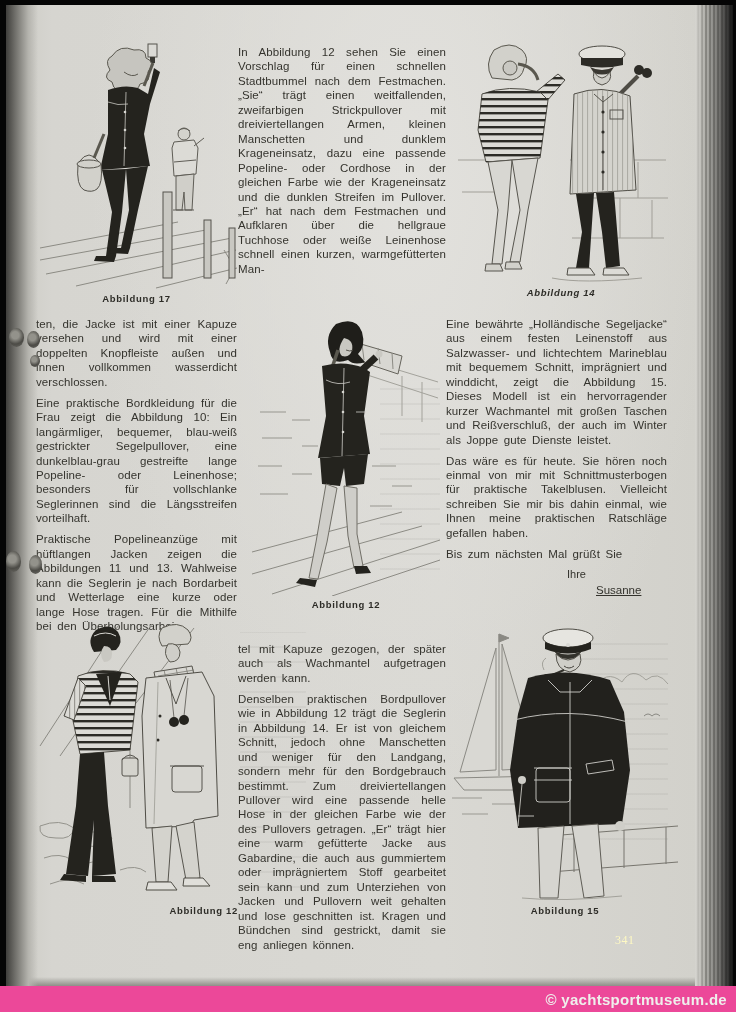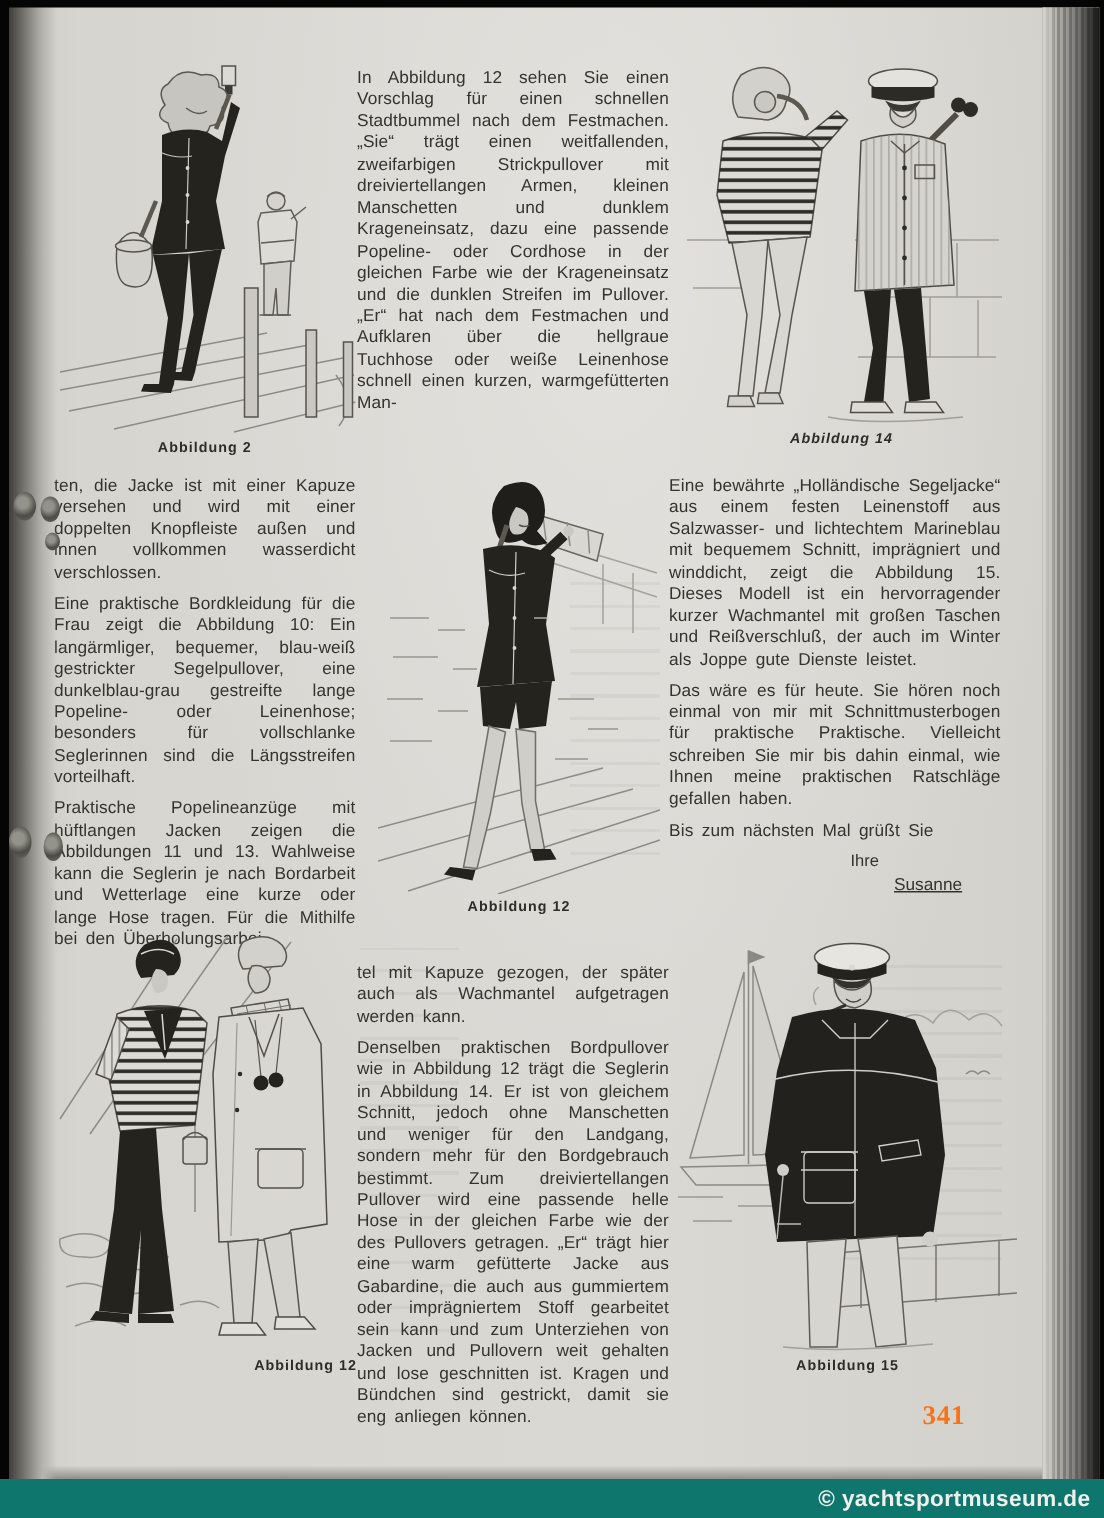--- a/index.html
+++ b/index.html
@@ -20,25 +20,25 @@
         background:linear-gradient(90deg,#3f3e3b 0,#7b7a75 35%,#b5b4ae 70%,rgba(214,213,208,0) 100%);}
   .fore-edge{position:absolute;right:3px;top:5px;width:38px;height:981px;
         background:repeating-linear-gradient(90deg,#b2b1ac 0 2px,#8a8984 2px 4px);}
   .fore-edge-shade{position:absolute;right:3px;top:5px;width:38px;height:981px;
         background:linear-gradient(90deg,rgba(214,213,208,1) 0,rgba(214,213,208,0) 10px,rgba(20,20,20,.35) 60%,rgba(5,5,5,.9) 100%);}
   .edge-right-black{position:absolute;right:0;top:0;width:3px;height:1012px;background:#050505;}
   
   .hole{position:absolute;border-radius:50%;
         background:radial-gradient(circle at 42% 38%, #93928b 25%, #4c4b46 60%, #6b6a64 100%);}
   
-  .bottom-bar{position:absolute;left:0;bottom:0;width:736px;height:26px;background:#0f766e;
+  .bottom-bar{position:absolute;left:0;bottom:0;width:736px;height:26px;background:#ec4899;
         display:flex;align-items:center;justify-content:flex-end;}
   .watermark{color:#efefec;font-size:15px;font-weight:bold;letter-spacing:.3px;padding-right:9px;}
   .pagenum{position:absolute;left:615px;top:933px;font-family:"Liberation Serif",serif;
-        font-weight:bold;font-size:18px;color:#f97316;letter-spacing:.5px;}
+        font-weight:normal;font-size:12px;color:#fef9c3;letter-spacing:.5px;}
   
   .col{position:absolute;color:#34332d;}
   .col p{margin:0 0 6.5px;font-size:11.5px;line-height:14.45px;text-align:justify;
         word-spacing:2.2px;letter-spacing:.1px;hyphens:none;}
   .col-left{left:36px;top:317px;width:201px;}
   .col-mid-top{left:238px;top:45px;width:208px;}
   .col-mid-bottom{left:238px;top:626px;width:208px;margin-top:16px;}
   .col-right{left:446px;top:317px;width:221px;}
   .sig1{margin-top:3px;padding-left:121px;font-size:11px;}
   .sig2{margin-top:4px;padding-left:150px;font-size:11.5px;text-decoration:underline;}
@@ -108,21 +108,21 @@
           <path d="M42 122 q-2 22 6 26 q8 3 13 -1 q6 -5 4 -25 z"></path>
           <ellipse cx="53" cy="122" rx="12" ry="4"></ellipse>
             <path d="M43 120 q10 -14 20 0" fill="none"></path>
         </g>
         <path d="M66 128 L90 127 L86 170 L80 214 L70 214 L76 170 Z" fill="#24231e"></path>
         <path d="M90 127 L112 124 L102 168 L94 206 L85 206 L93 168 Z" fill="#24231e"></path>
         <path d="M60 214 L80 214 L78 220 L58 219 Z" fill="#24231e"></path>
         <path d="M75 206 L94 206 L92 212 L73 211 Z" fill="#24231e"></path>
       </g>
     </svg>
-    <div class="figcaption">Abbildung 2</div>
+    <div class="figcaption">Abbildung 17</div>
   </div>
 
   <div class="fig fig14">
     <svg width="218" height="244" viewBox="0 0 218 244">
       <defs>
         <pattern id="hs14" width="4" height="7" patternUnits="userSpaceOnUse">
             <rect width="4" height="2.4" y="2" fill="#2c2b26"></rect>
           </pattern>
         <pattern id="vs14" width="5" height="4" patternUnits="userSpaceOnUse">
             <rect width="1.1" height="4" fill="#8d8c85"></rect>
@@ -226,21 +226,21 @@
     <p>In Abbildung 12 sehen Sie einen Vorschlag für einen schnellen Stadtbummel nach dem Festmachen. „Sie“ trägt einen weitfallenden, zweifarbigen Strickpullover mit dreiviertellangen Armen, kleinen Manschetten und dunklem Krageneinsatz, dazu eine passende Popeline- oder Cordhose in der gleichen Farbe wie der Krageneinsatz und die dunklen Streifen im Pullover. „Er“ hat nach dem Festmachen und Aufklaren über die hellgraue Tuchhose oder weiße Leinenhose schnell einen kurzen, warmgefütterten Man-</p>
   </div>
 
   <div class="col col-mid-bottom">
     <p>tel mit Kapuze gezogen, der später auch als Wachmantel aufgetragen werden kann.</p>
     <p>Denselben praktischen Bordpullover wie in Abbildung 12 trägt die Seglerin in Abbildung 14. Er ist von gleichem Schnitt, jedoch ohne Manschetten und weniger für den Landgang, sondern mehr für den Bordgebrauch bestimmt. Zum dreiviertellangen Pullover wird eine passende helle Hose in der gleichen Farbe wie der des Pullovers getragen. „Er“ trägt hier eine warm gefütterte Jacke aus Gabardine, die auch aus gummiertem oder imprägniertem Stoff gearbeitet sein kann und zum Unterziehen von Jacken und Pullovern weit gehalten und lose geschnitten ist. Kragen und Bündchen sind gestrickt, damit sie eng anliegen können.</p>
   </div>
 
   <div class="col col-right">
     <p>Eine bewährte „Holländische Segeljacke“ aus einem festen Leinenstoff aus Salzwasser- und lichtechtem Marineblau mit bequemem Schnitt, imprägniert und winddicht, zeigt die Abbildung 15. Dieses Modell ist ein hervorragender kurzer Wachmantel mit großen Taschen und Reißverschluß, der auch im Winter als Joppe gute Dienste leistet.</p>
-    <p>Das wäre es für heute. Sie hören noch einmal von mir mit Schnittmusterbogen für praktische Praktische. Vielleicht schreiben Sie mir bis dahin einmal, wie Ihnen meine praktischen Ratschläge gefallen haben.</p>
+    <p>Das wäre es für heute. Sie hören noch einmal von mir mit Schnittmusterbogen für praktische Takelblusen. Vielleicht schreiben Sie mir bis dahin einmal, wie Ihnen meine praktischen Ratschläge gefallen haben.</p>
     <p>Bis zum nächsten Mal grüßt Sie</p>
     <div class="sig1">Ihre</div>
     <div class="sig2">Susanne</div>
   </div>
 
   <div class="fig fig12">
     <svg width="204" height="282" viewBox="0 0 204 282">
       <defs>
         <pattern id="hs12" width="4" height="7" patternUnits="userSpaceOnUse">
             <rect width="4" height="2.4" y="2" fill="#2c2b26"></rect>

